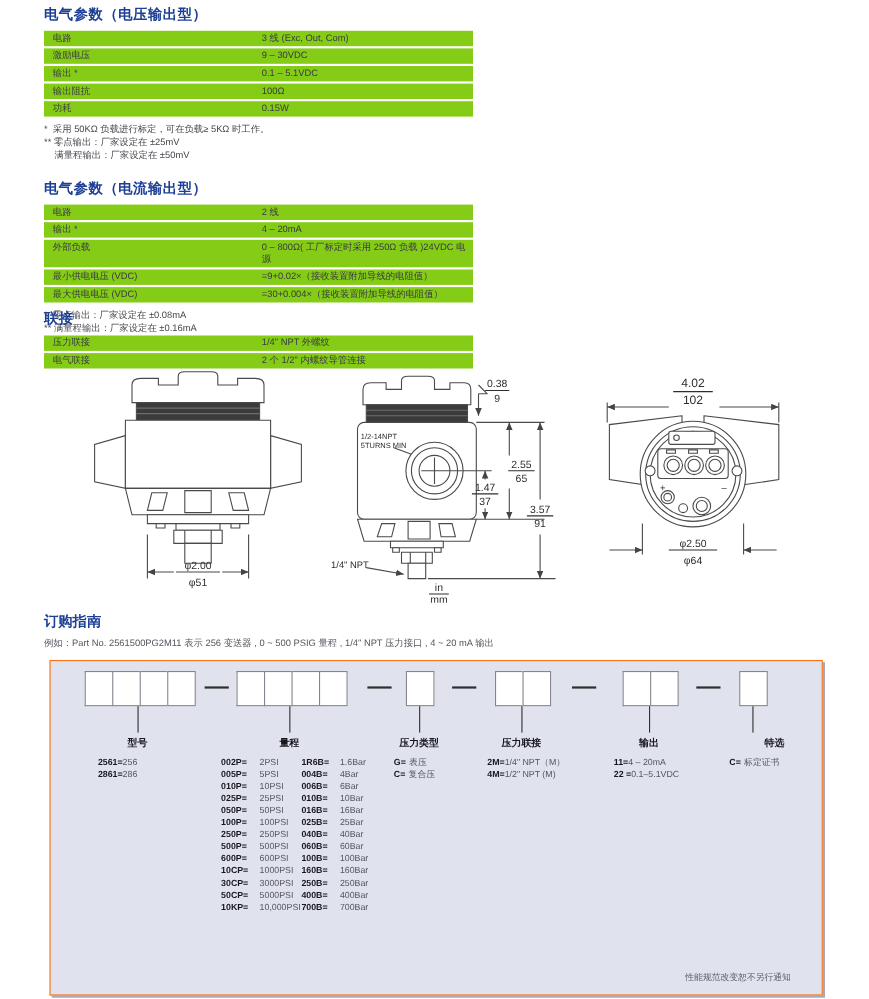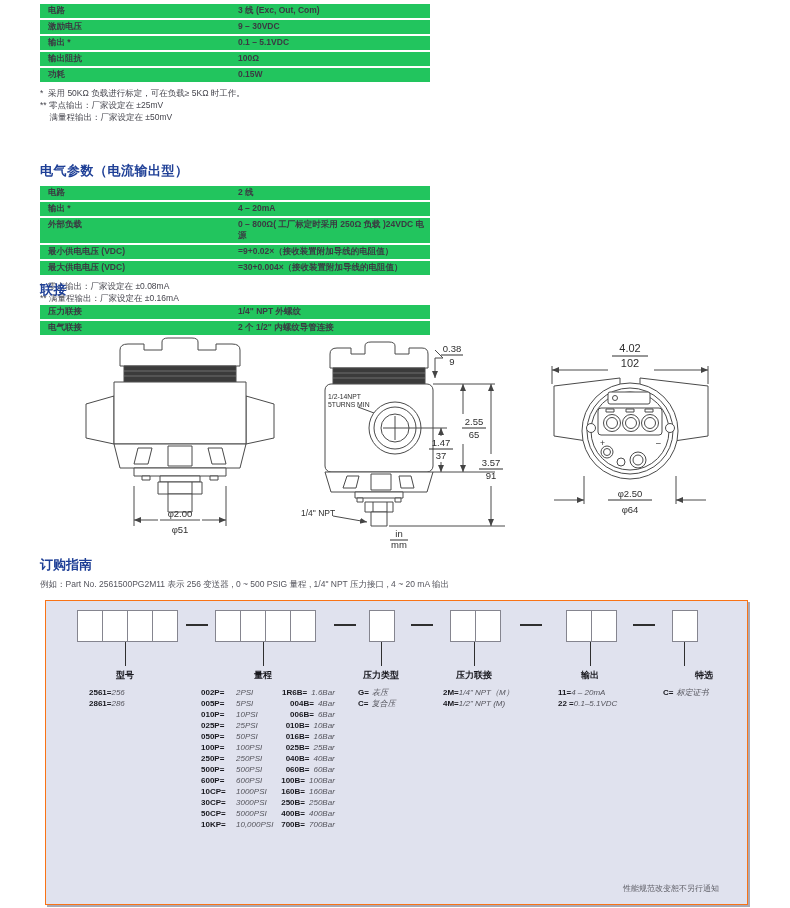--- a/index.html
+++ b/index.html
@@ -1,22 +1,22 @@
 <!DOCTYPE html>
 <html><head>
 <meta charset="utf-8">
 <style>
   html,body{margin:0;padding:0;background:#fff;}
   .page{position:relative;width:790px;height:908px;background:#fff;
         font-family:"Liberation Sans","DejaVu Sans",sans-serif;color:#3a3a42;overflow:hidden;}
   .sec{position:absolute;left:40px;width:392px;}
   .sec-title{margin:0 0 6px 0;font-size:13px;font-weight:700;color:#1e3f96;letter-spacing:.5px;}
   .spec-table{width:390px;}
-  .spec-row{display:flex;background:#22c55e;margin-bottom:2px;padding:1px 4px 2px 8px;
-            font-size:8.5px;line-height:11px;font-weight:bold;}
+  .spec-row{display:flex;background:#84cc16;margin-bottom:2px;padding:1px 4px 2px 8px;
+            font-size:8.5px;line-height:11px;}
   .spec-label{flex:0 0 190px;}
   .spec-value{flex:1;}
   .notes{margin-top:5px;font-size:8.5px;line-height:12px;color:#46464e;}
   .note-line{white-space:pre-wrap;}
   
   .drawings{position:absolute;top:336px;left:48px;width:720px;height:214px;}
   .drawings svg{position:absolute;top:0;}
   svg text{fill:#2e2e2e;font-family:"Liberation Sans","DejaVu Sans",sans-serif;}
   .dim{font-size:9.5px;text-anchor:middle;}
   .dim-big{font-size:11px;text-anchor:middle;}
@@ -30,32 +30,33 @@
   .order-box{position:absolute;top:600px;left:45px;width:701px;height:303px;background:#e0e2ee;
              border:1px solid #f97316;box-shadow:2px 2px 0 #a9a9b5;}
   .cell-group{position:absolute;top:9px;display:flex;}
   .cell{width:24px;height:30px;background:#fff;border:1px solid #85858f;border-right:none;}
   .cell:last-child{border-right:1px solid #85858f;}
   .dash{position:absolute;top:23px;width:22px;height:2px;background:#2f2f2f;}
   .vline{position:absolute;top:41px;width:1px;height:24px;background:#2f2f2f;}
   .grp-label{position:absolute;top:68px;transform:translateX(-50%);font-size:9px;font-weight:700;color:#17171d;white-space:nowrap;}
   .codes{position:absolute;font-size:8px;line-height:11px;white-space:nowrap;}
   .code-row .code{font-weight:700;color:#17171d;}
-  .code-row .val{color:#55555d;margin-left:3px;font-style:italic;}
+  .code-row .val{color:#55555d;margin-left:3px;}
   .codes.fixed .code{display:inline-block;min-width:31px;}
   .codes.fixed .val{margin-left:4px;}
   .codes.nogap .val{margin-left:0;}
   .order-footer{position:absolute;right:28px;bottom:10px;font-size:8px;color:#606068;}
 </style>
 </head>
 <body>
 
 <div class="page">
 
   <div class="sec" style="top:4px;">
+    <h2 class="sec-title">电气参数（电压输出型）</h2>
     <div class="spec-table">
         <div class="spec-row">
         <span class="spec-label">电路</span>
         <span class="spec-value">3 线 (Exc, Out, Com)</span>
       </div>
         <div class="spec-row">
         <span class="spec-label">激励电压</span>
         <span class="spec-value">9 – 30VDC</span>
       </div>
         <div class="spec-row">
@@ -335,21 +336,21 @@
         <div class="code-row"><span class="code">050P=</span><span class="val">50PSI</span></div>
         <div class="code-row"><span class="code">100P=</span><span class="val">100PSI</span></div>
         <div class="code-row"><span class="code">250P=</span><span class="val">250PSI</span></div>
         <div class="code-row"><span class="code">500P=</span><span class="val">500PSI</span></div>
         <div class="code-row"><span class="code">600P=</span><span class="val">600PSI</span></div>
         <div class="code-row"><span class="code">10CP=</span><span class="val">1000PSI</span></div>
         <div class="code-row"><span class="code">30CP=</span><span class="val">3000PSI</span></div>
         <div class="code-row"><span class="code">50CP=</span><span class="val">5000PSI</span></div>
         <div class="code-row"><span class="code">10KP=</span><span class="val">10,000PSI</span></div>
       </div>
-    <div class="codes fixed" style="left:228px;top:86px;text-align:right;">
+    <div class="codes fixed" style="left:228px;top:86px;">
         <div class="code-row"><span class="code">1R6B=</span><span class="val">1.6Bar</span></div>
         <div class="code-row"><span class="code">004B=</span><span class="val">4Bar</span></div>
         <div class="code-row"><span class="code">006B=</span><span class="val">6Bar</span></div>
         <div class="code-row"><span class="code">010B=</span><span class="val">10Bar</span></div>
         <div class="code-row"><span class="code">016B=</span><span class="val">16Bar</span></div>
         <div class="code-row"><span class="code">025B=</span><span class="val">25Bar</span></div>
         <div class="code-row"><span class="code">040B=</span><span class="val">40Bar</span></div>
         <div class="code-row"><span class="code">060B=</span><span class="val">60Bar</span></div>
         <div class="code-row"><span class="code">100B=</span><span class="val">100Bar</span></div>
         <div class="code-row"><span class="code">160B=</span><span class="val">160Bar</span></div>

